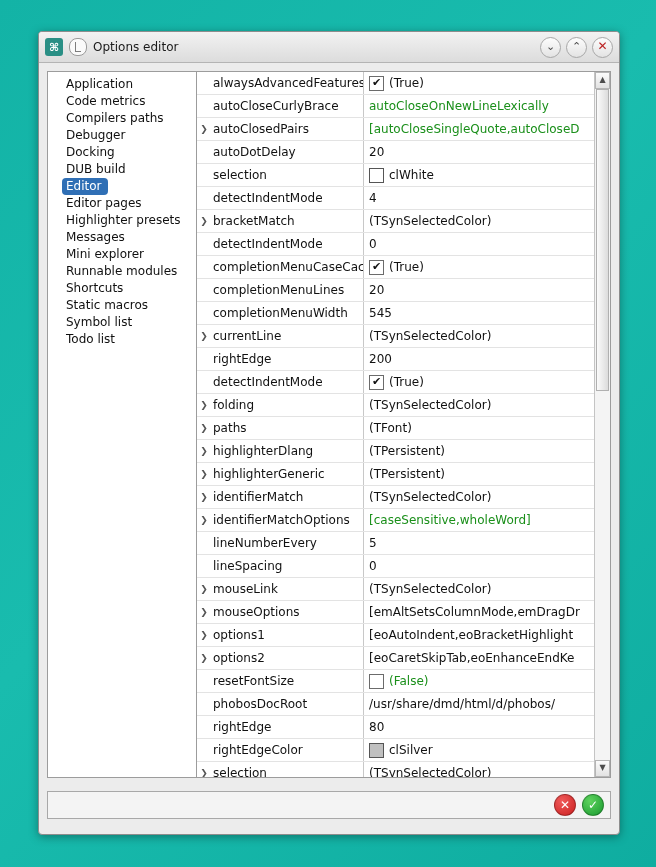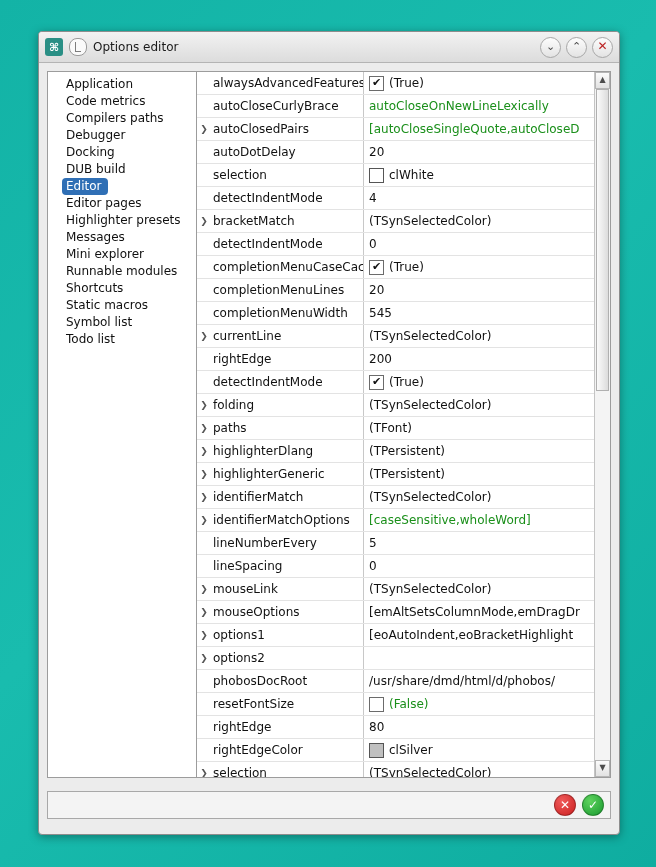--- a/index.html
+++ b/index.html
@@ -468,35 +468,36 @@
             <div class="row">
               <div class="expander">❯</div>
               <div class="prop-name">options1</div>
               <div class="cell-sep"></div>
               <div class="prop-value">[eoAutoIndent,eoBracketHighlight</div>
             </div>
             <div class="row">
               <div class="expander">❯</div>
               <div class="prop-name">options2</div>
               <div class="cell-sep"></div>
-            </div>
-            <div class="row">
-              <div class="expander"></div>
-              <div class="prop-name">phobosDocRoot</div>
-              <div class="cell-sep"></div>
-              <div class="prop-value">/usr/share/dmd/html/d/phobos/</div>
+              <div class="prop-value">[eoCaretSkipTab,eoEnhanceEndKe</div>
             </div>
             <div class="row">
               <div class="expander"></div>
               <div class="prop-name">resetFontSize</div>
               <div class="cell-sep"></div>
               <div class="prop-value green">
                 <span class="checkbox"></span>
                 <span>(False)</span>
               </div>
+            </div>
+            <div class="row">
+              <div class="expander"></div>
+              <div class="prop-name">phobosDocRoot</div>
+              <div class="cell-sep"></div>
+              <div class="prop-value">/usr/share/dmd/html/d/phobos/</div>
             </div>
             <div class="row">
               <div class="expander"></div>
               <div class="prop-name">rightEdge</div>
               <div class="cell-sep"></div>
               <div class="prop-value">80</div>
             </div>
             <div class="row">
               <div class="expander"></div>
               <div class="prop-name">rightEdgeColor</div>

